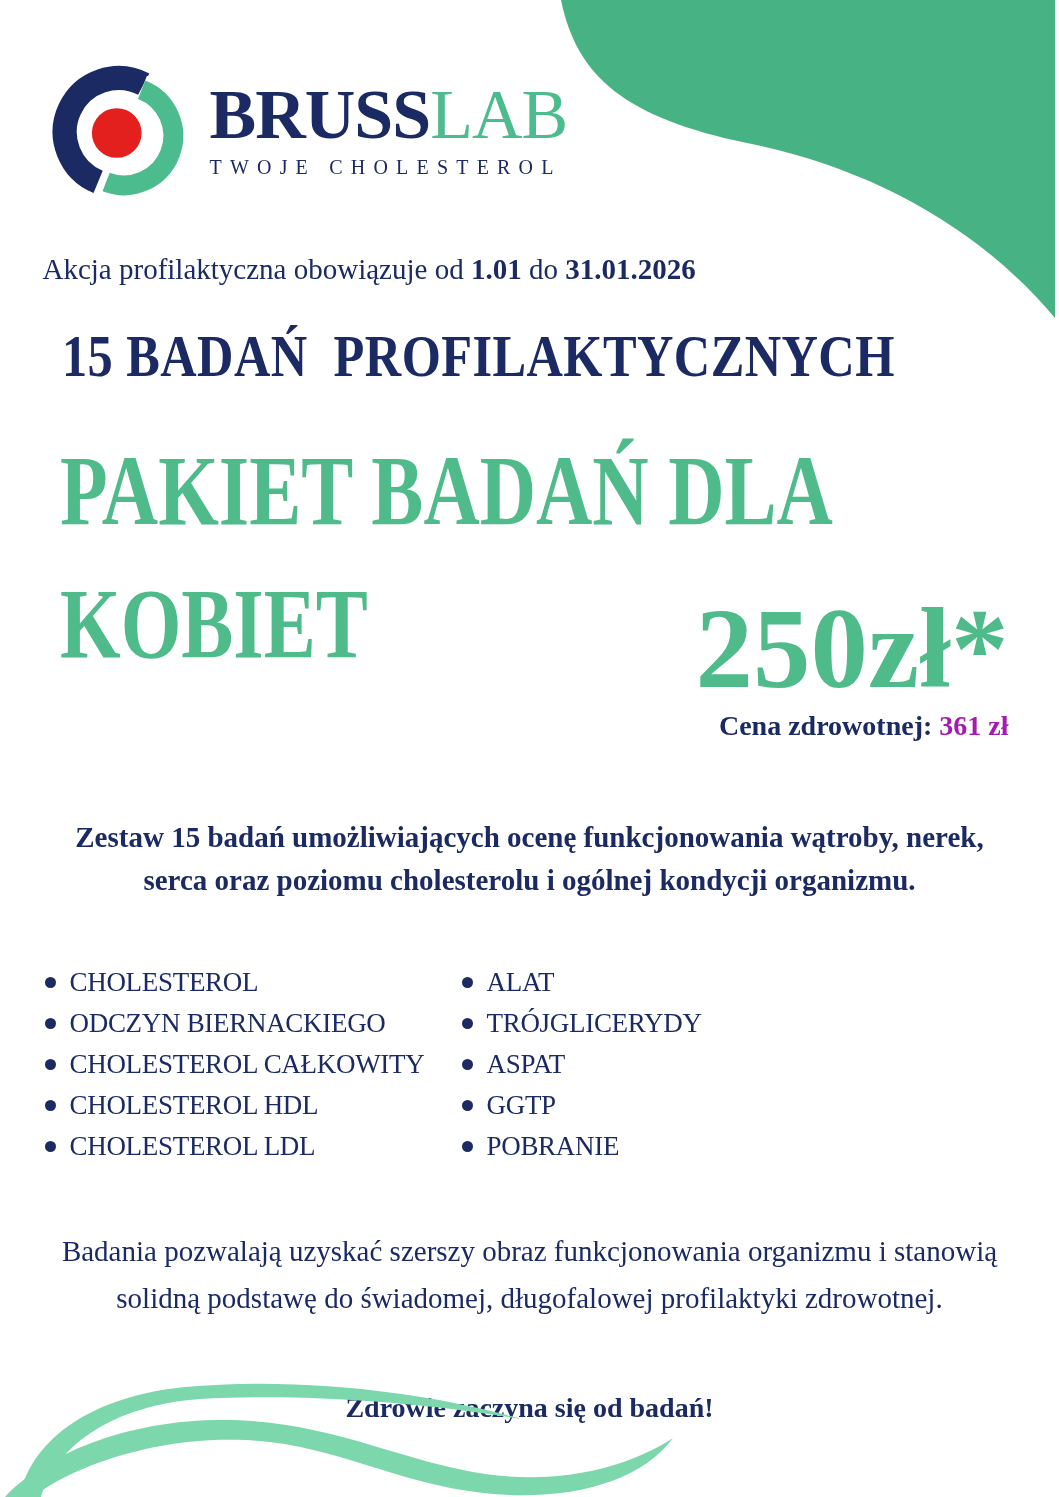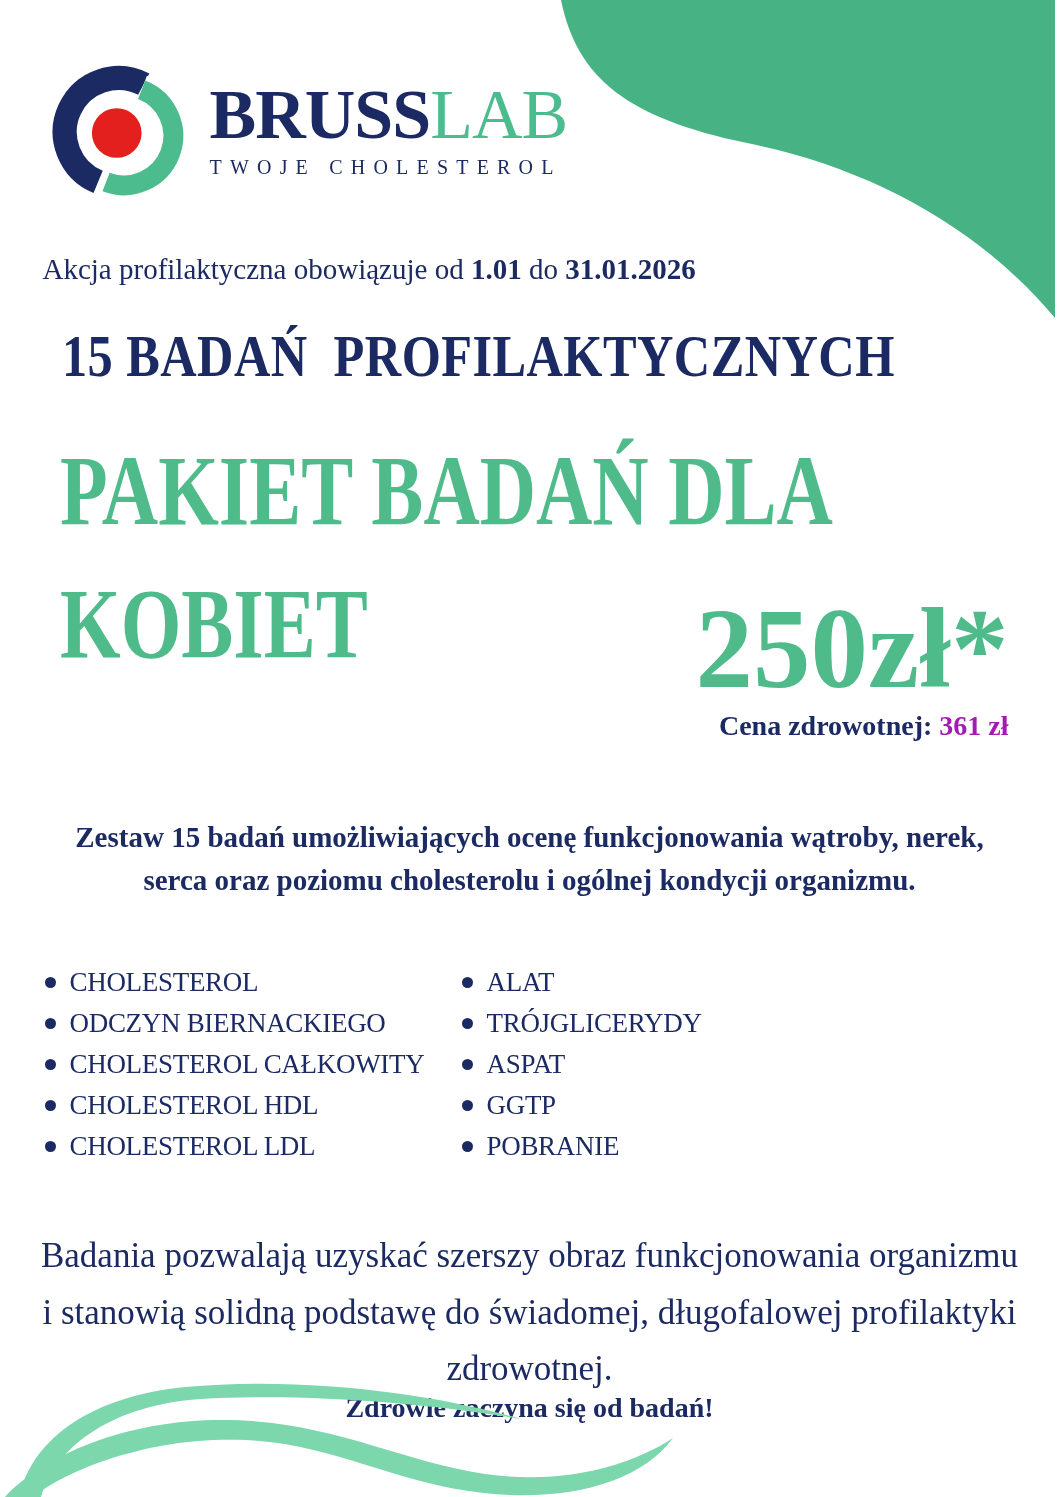--- a/index.html
+++ b/index.html
@@ -58,21 +58,21 @@
     font-size:27px;line-height:41px;white-space:nowrap;
     letter-spacing:-0.3px;
   }
   .tests li::before{
     content:"";position:absolute;left:2px;top:15px;
     width:11px;height:11px;border-radius:50%;background:#1B2A63;
   }
   
   .closing{
     position:absolute;left:30px;right:30px;top:1228px;
-    text-align:center;font-size:35px;font-weight:400;line-height:1.62;
+    text-align:center;font-size:29px;font-weight:400;line-height:1.62;
   }
   .slogan{
     position:absolute;left:0;right:0;top:1392px;
     text-align:center;font-size:28px;font-weight:700;
   }
 </style>
 </head>
 <body>
 
 <div class="page">

